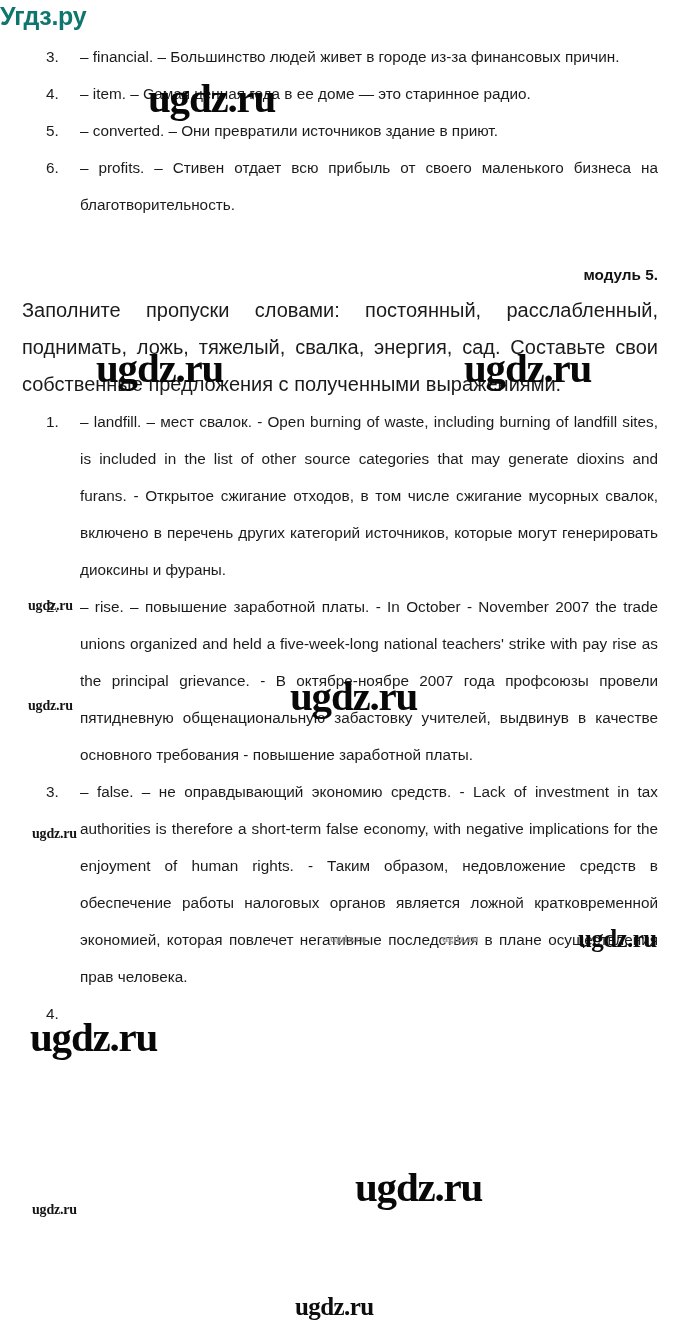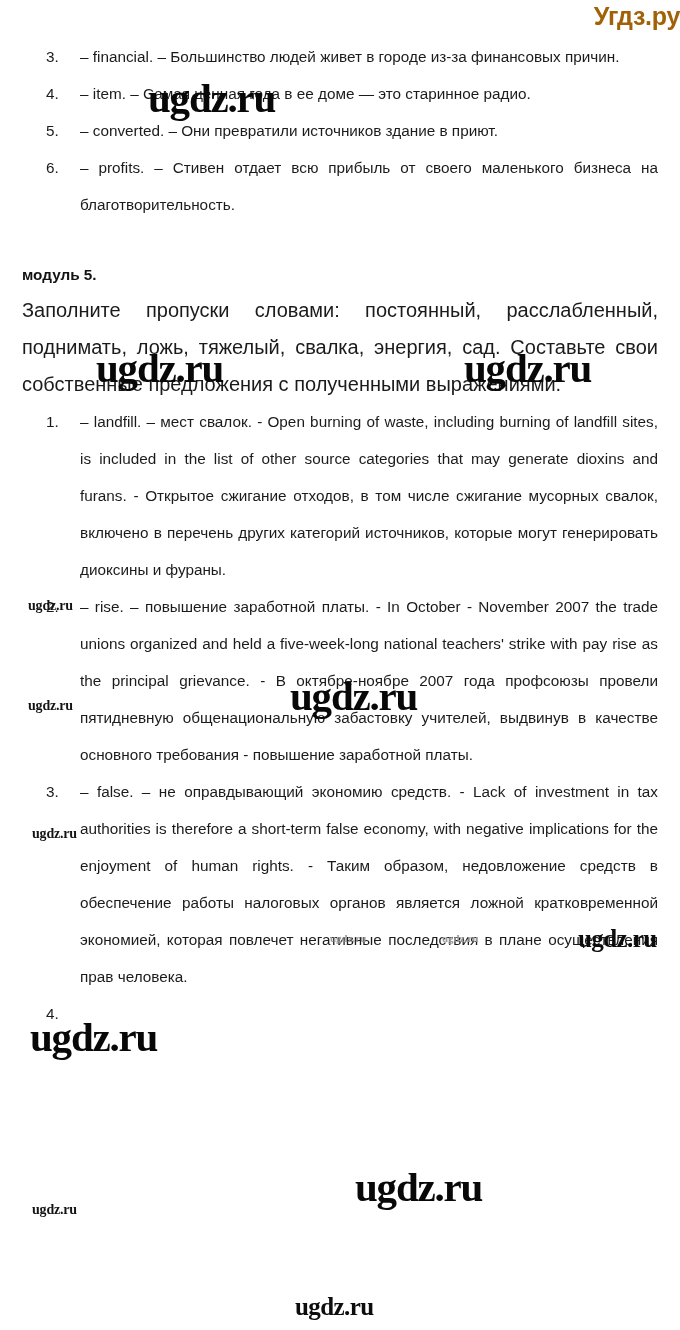--- a/index.html
+++ b/index.html
@@ -15,25 +15,25 @@
     font-family: "Liberation Sans", sans-serif;
     color: #1a1a1a;
   }
 
   
   .site-header {
     position: absolute;
     top: 2px;
     left: 0;
     width: 680px;
-    text-align: right;
+    text-align: left;
     font-size: 25px;
     font-weight: bold;
     letter-spacing: -0.3px;
-    color: #a16207;
+    color: #0f766e;
     z-index: 5;
   }
 
   
   .doc {
     position: absolute;
     top: 38px;
     left: 0;
     width: 680px;
     padding: 0 22px 0 22px;
@@ -77,21 +77,21 @@
 
   .section-head {
     font-size: 15.3px;
     font-weight: bold;
     line-height: 35px;
     text-align: justify;
     color: #121212;
     margin: 0;
     padding: 0 0 0 0;
   }
-  .section-head .tail { text-align: left; }
+  .section-head .tail { text-align: right; }
 
   
   .wm {
     position: absolute;
     font-family: Liberation Serif, serif;
     font-weight: bold;
     white-space: nowrap;
     pointer-events: none;
     z-index: 4;
   }

